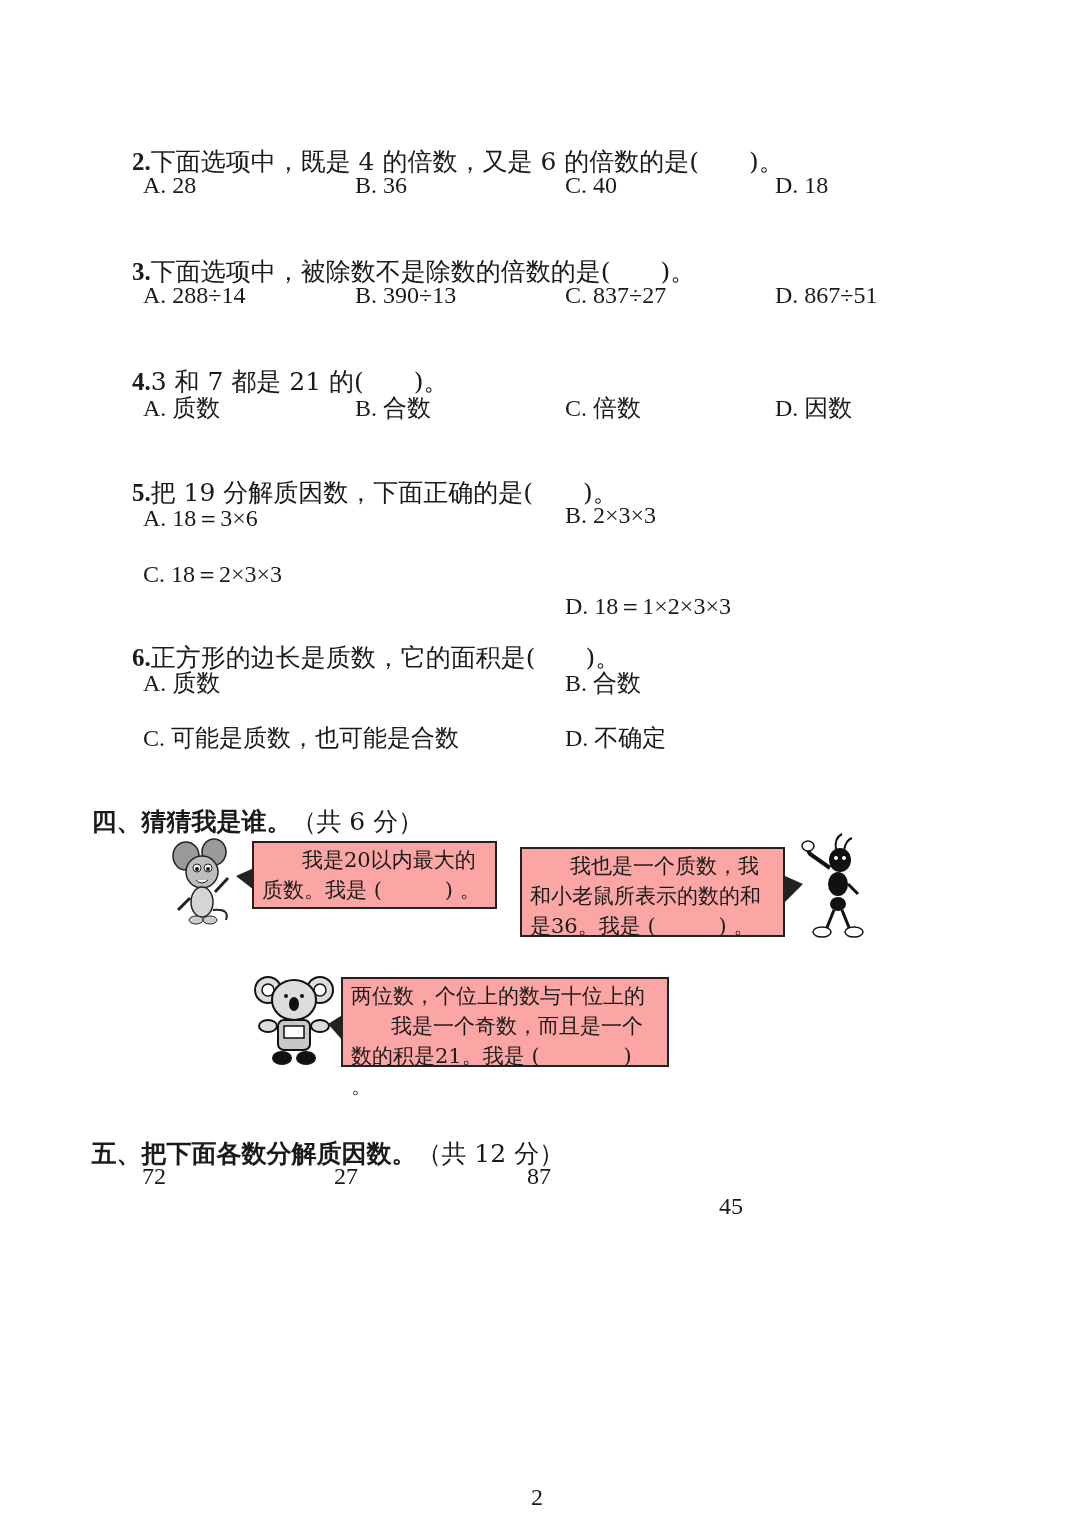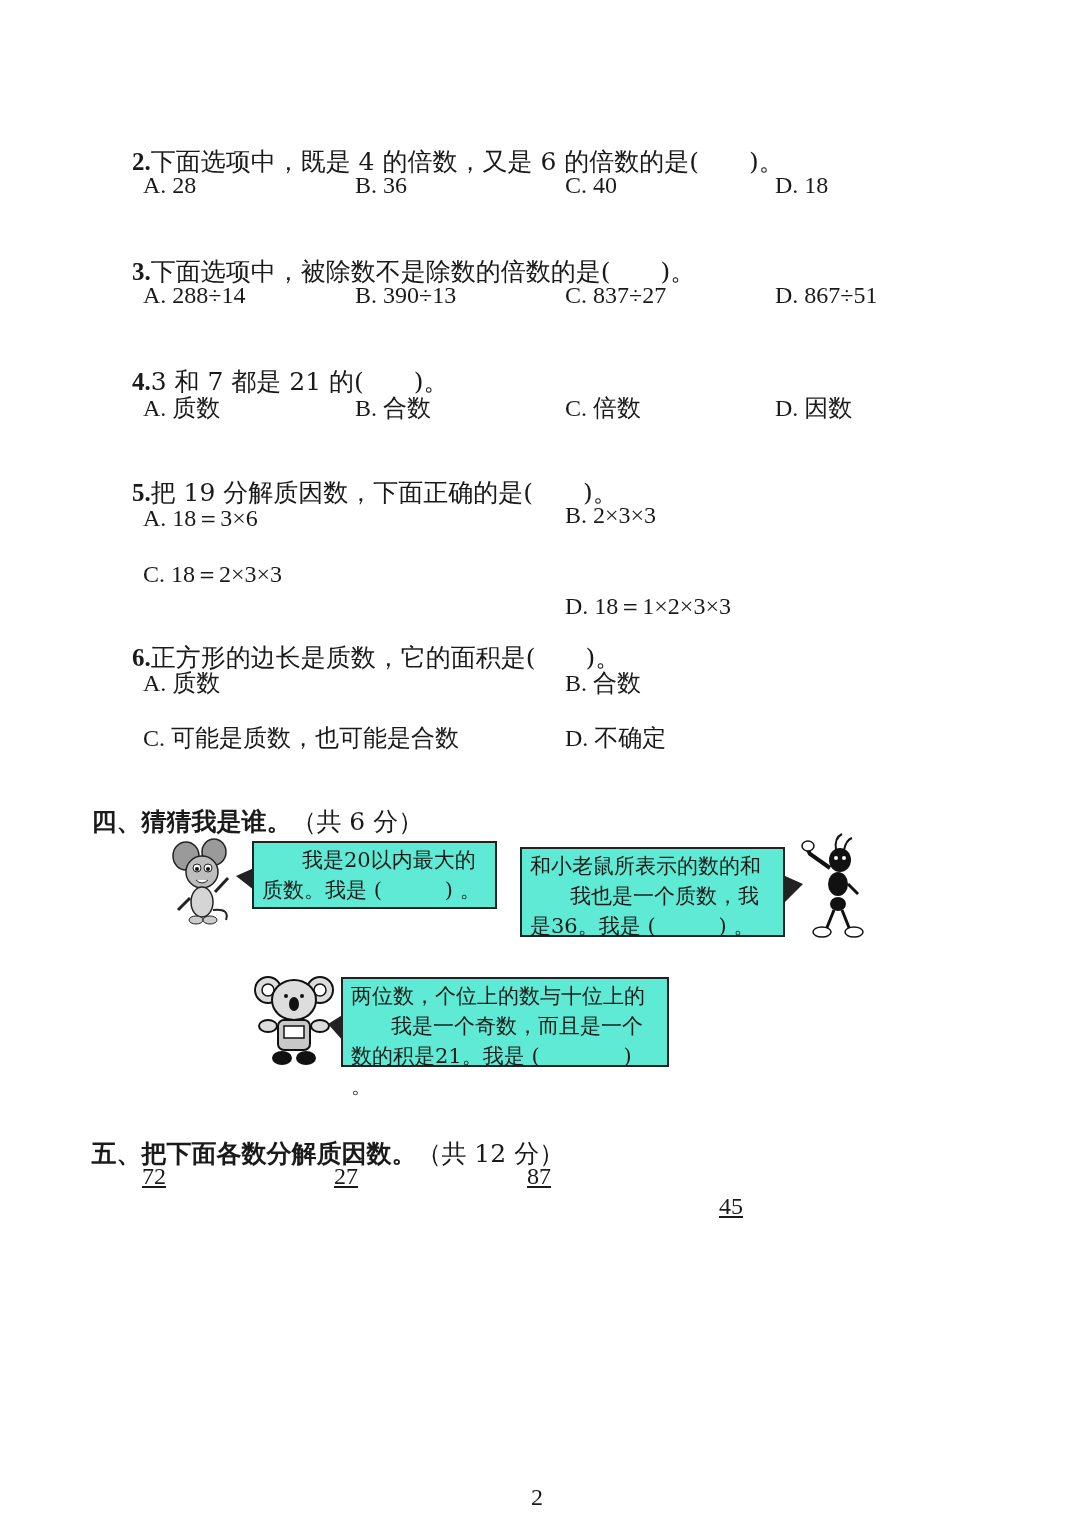--- a/index.html
+++ b/index.html
@@ -4,25 +4,25 @@
 <style>
   html, body { margin:0; padding:0; background:#ffffff; }
   body { width:1080px; height:1527px; position:relative; overflow:hidden;
          font-family:"DejaVu Serif", serif; color:#1a1a1a; }
   .abs { position:absolute; }
   .q { font-size:25px; left:116px; white-space:pre; }
   .q .num { font-family:"Liberation Serif", serif; font-weight:bold; }
   .opt { font-size:24px; white-space:pre; font-family:"Liberation Serif","DejaVu Serif", serif; }
   .sec { left:74px; font-size:25px; font-weight:bold; font-family:"DejaVu Sans", sans-serif; white-space:pre; }
   .sec .pts { font-weight:normal; font-family:"DejaVu Serif", serif; }
-  .bubble { border:2px solid #222; background:#5eead4; font-size:21px; line-height:30px;
+  .bubble { border:2px solid #222; background:#fca5a5; font-size:21px; line-height:30px;
             padding:2px 8px; box-sizing:border-box; font-family:"DejaVu Serif", serif; }
   .bubble .ind { display:inline-block; width:40px; }
   .tail { position:absolute; width:0; height:0; }
-  .nums { font-size:24px; font-family:"Liberation Serif", serif;text-decoration:underline; }
+  .nums { font-size:24px; font-family:"Liberation Serif", serif; }
   .pagenum { left:531px; top:1484px; font-size:24px; font-family:"Liberation Serif", serif; }
 </style>
 </head>
 <body>
 
 <div class="abs q" style="top:116px;">
   <span class="num">2.</span><span>下面选项中，既是 4 的倍数，又是 6 的倍数的是(　　)。</span>
 </div>
 <div class="abs opt" style="left:143px;top:172px;">A. 28</div>
 <div class="abs opt" style="left:355px;top:172px;">B. 36</div>
@@ -83,22 +83,22 @@
     <path d="M43 72 Q60 70 56 82" stroke="#222" fill="none" stroke-width="2"></path>
   </svg>
 </div>
 <div class="abs bubble" style="left:252px;top:841px;width:245px;height:68px;">
   <div><span class="ind"></span><span>我是20以内最大的</span></div>
   <div>质数。我是 (　　　) 。</div>
 </div>
 <div class="tail" style="left:236px;top:868px;border-top:8px solid transparent;border-bottom:14px solid transparent;border-right:18px solid #222;"></div>
 
 <div class="abs bubble" style="left:520px;top:847px;width:265px;height:90px;">
+  <div><span class="ind"></span><span>我也是一个质数，我</span></div>
   <div>和小老鼠所表示的数的和</div>
-  <div><span class="ind"></span><span>我也是一个质数，我</span></div>
   <div>是36。我是 (　　　) 。</div>
 </div>
 <div class="tail" style="left:785px;top:876px;border-top:8px solid transparent;border-bottom:18px solid transparent;border-left:18px solid #222;"></div>
 <div class="abs" style="left:800px;top:832px;width:66px;height:108px;">
   <svg width="66" height="108" viewBox="0 0 66 108">
     <path d="M36 18 Q34 6 42 2" stroke="#111" stroke-width="2" fill="none"></path>
     <path d="M44 18 Q46 8 52 6" stroke="#111" stroke-width="2" fill="none"></path>
     <ellipse cx="40" cy="28" rx="11" ry="12" fill="#111"></ellipse>
     <circle cx="36" cy="26" r="2" fill="#fff"></circle>
       <circle cx="44" cy="26" r="2" fill="#fff"></circle>

